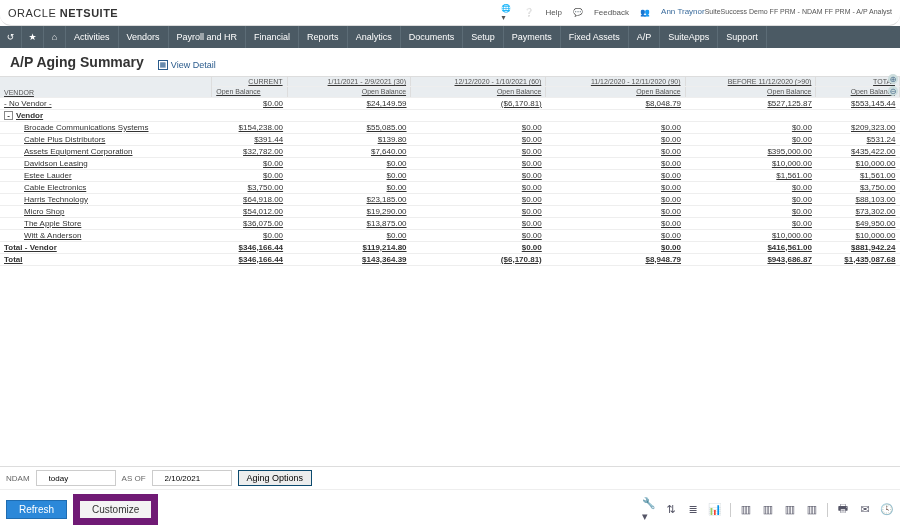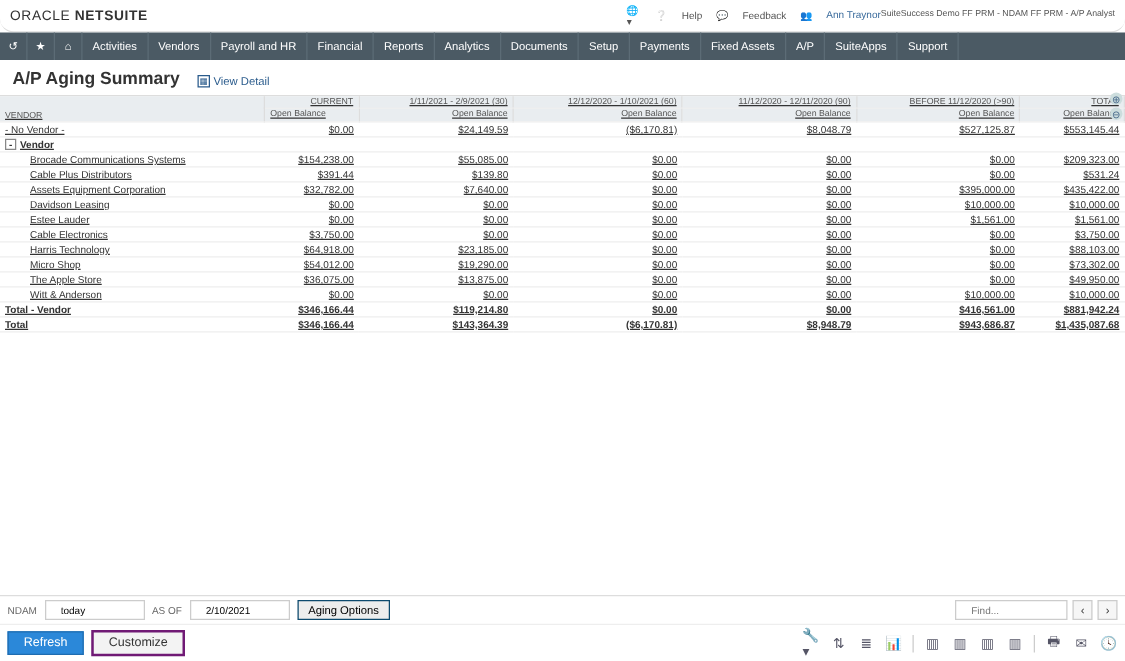--- a/index.html
+++ b/index.html
@@ -38,21 +38,21 @@
   .footer { border-top: 1px solid #ddd; }
   .footer-row1 { display:flex; align-items:center; padding:3px 6px; gap:6px; border-bottom:1px solid #eee;}
   .footer-row1 label { font-size:8px; color:#666; }
   .footer-row1 input { border:1px solid #ccc; height:16px; font-size:8px; padding:1px 12px;}
   .footer-row1 .btn-grey { background:#eceded; border:1px solid #0c4a6e; padding:2px 8px; font-size:9px; cursor:pointer;}
   .footer-row1 .find { margin-left:auto; display:flex; align-items:center; gap:4px;}
   .footer-row1 .find input { width:90px;}
   .footer-row1 .navbtn { width:16px; height:16px; border:1px solid #ccc; background:#f6f6f6; display:flex; align-items:center; justify-content:center; font-size:9px; cursor:pointer;}
   .footer-row2 { display:flex; align-items:center; padding:4px 6px; gap:6px;}
   .btn-primary { background:#2b88d9; color:#fff; border:1px solid #1f6cb0; padding:3px 12px; font-size:10px; cursor:pointer;}
-  .btn-secondary { background:#f3f3f3; color:#333; border:2px solid #701a75; padding:3px 12px; font-size:10px; cursor:pointer;}
+  .btn-secondary { background:#f3f3f3; color:#333; border:7px solid #701a75; padding:3px 12px; font-size:10px; cursor:pointer;}
   .tool-icons { margin-left:auto; display:flex; gap:8px; align-items:center;}
   .tool-icons span { width:14px; height:14px; display:flex; align-items:center; justify-content:center; font-size:11px; color:#556; cursor:pointer;}
   .tool-icons .sep { width:1px; height:14px; background:#ccc; cursor:default;}
   .pdf{color:#c33;} .xls{color:#2a8a3a;} .csv{color:#c33;} .doc{color:#2a5bcc;} .prn{color:#2a5bcc;} .eml{color:#2a5bcc;}
   .exp { display:inline-block; width:9px; height:9px; border:1px solid #888; text-align:center; line-height:7px; font-size:8px; margin-right:3px; cursor:pointer; background:#fff;}
 </style>
 </head>
 <body>
 
 <div class="topbar">
@@ -261,25 +261,20 @@
   </div>
 </div>
 
 <div class="footer">
   <div class="footer-row1">
     <label>NDAM</label>
     <input type="text" style="width: 80px;" value="today">
     <label>AS OF</label>
     <input type="text" style="width: 80px;" value="2/10/2021">
     <button class="btn-grey">Aging Options</button>
-    <div class="find">
-      <input type="text" placeholder="Find..." style="">
-      <div class="navbtn">‹</div>
-      <div class="navbtn">›</div>
-    </div>
   </div>
   <div class="footer-row2">
     <button class="btn-primary">Refresh</button>
     <button class="btn-secondary">Customize</button>
     <div class="tool-icons">
       <span>🔧▾</span>
       <span>⇅</span>
       <span>≣</span>
       <span>📊</span>
       <span class="sep"></span>

